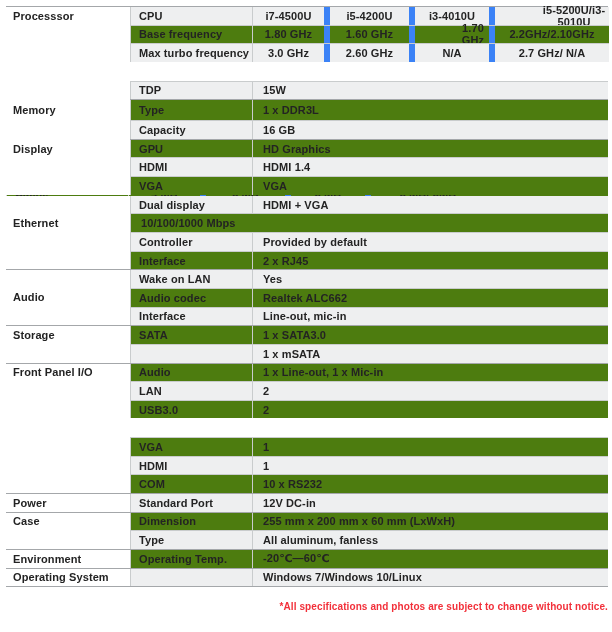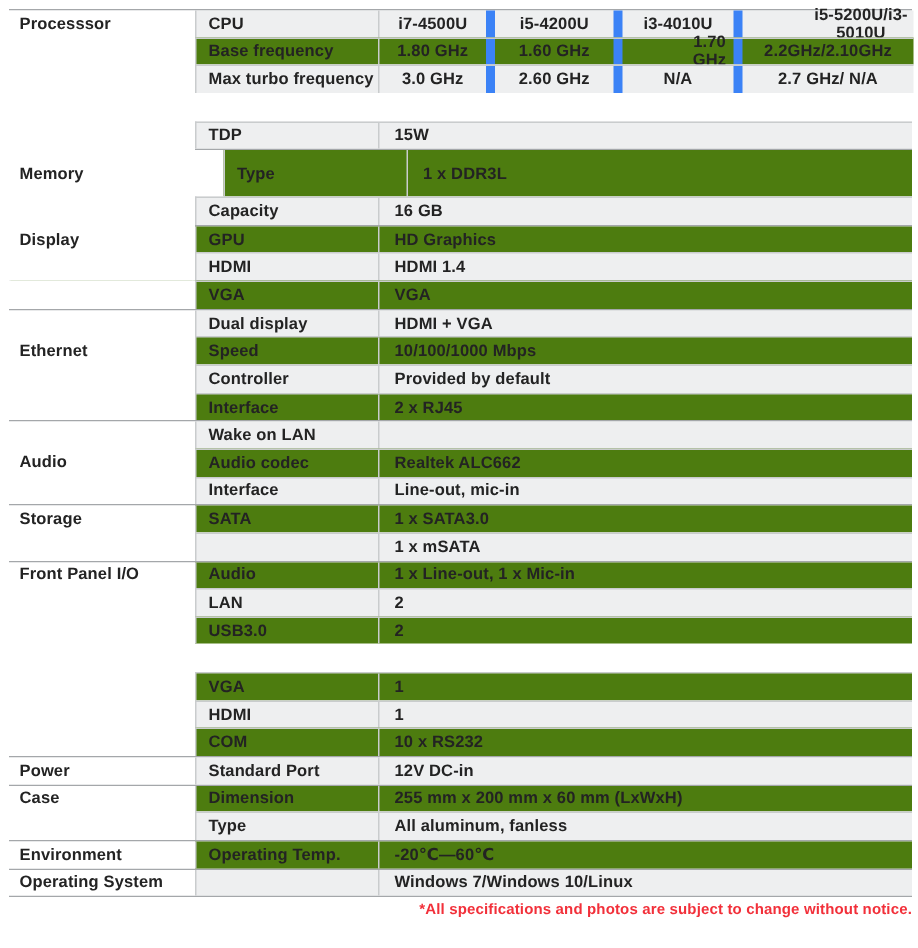--- a/index.html
+++ b/index.html
@@ -132,21 +132,21 @@
         <div class="val-cell cpu vline" style="flex: 0 0 120px; width: 120px;">3 MB/ 3MB</div>
       </div>
     </div>
     <div class="row" style="height: 18.6452px;">
       <div class="cat-cell"></div>
       <div class="row-body shade topline">
         <div class="name-cell">TDP</div>
         <div class="val-cell span">15W</div>
       </div>
     </div>
-    <div class="row divider" style="height: 32px; gap: 19px;">
+    <div class="row divider" style="height: 21px;">
       <div class="cat-cell">Memory</div>
       <div class="row-body plain">
         <div class="name-cell">Type</div>
         <div class="val-cell span">1 x DDR3L</div>
       </div>
     </div>
     <div class="row" style="height: 18.6452px;">
       <div class="cat-cell"></div>
       <div class="row-body shade topline">
         <div class="name-cell">Capacity</div>
@@ -177,21 +177,20 @@
     <div class="row divider" style="height: 18.6452px;">
       <div class="cat-cell"></div>
       <div class="row-body shade">
         <div class="name-cell">Dual display</div>
         <div class="val-cell span">HDMI + VGA</div>
       </div>
     </div>
     <div class="row" style="height: 18.6452px;">
       <div class="cat-cell">Ethernet</div>
       <div class="row-body plain topline">
-        <div class="name-cell">Speed</div>
         <div class="val-cell span">10/100/1000 Mbps</div>
       </div>
     </div>
     <div class="row" style="height: 18.6452px;">
       <div class="cat-cell"></div>
       <div class="row-body shade topline">
         <div class="name-cell">Controller</div>
         <div class="val-cell span">Provided by default</div>
       </div>
     </div>
@@ -199,20 +198,21 @@
       <div class="cat-cell"></div>
       <div class="row-body plain topline">
         <div class="name-cell">Interface</div>
         <div class="val-cell span">2 x RJ45</div>
       </div>
     </div>
     <div class="row divider" style="height: 18.6452px;">
       <div class="cat-cell"></div>
       <div class="row-body shade">
         <div class="name-cell">Wake on LAN</div>
+        <div class="val-cell span">Yes</div>
       </div>
     </div>
     <div class="row" style="height: 18.6452px;">
       <div class="cat-cell">Audio</div>
       <div class="row-body plain topline">
         <div class="name-cell">Audio codec</div>
         <div class="val-cell span">Realtek ALC662</div>
       </div>
     </div>
     <div class="row" style="height: 18.6452px;">

